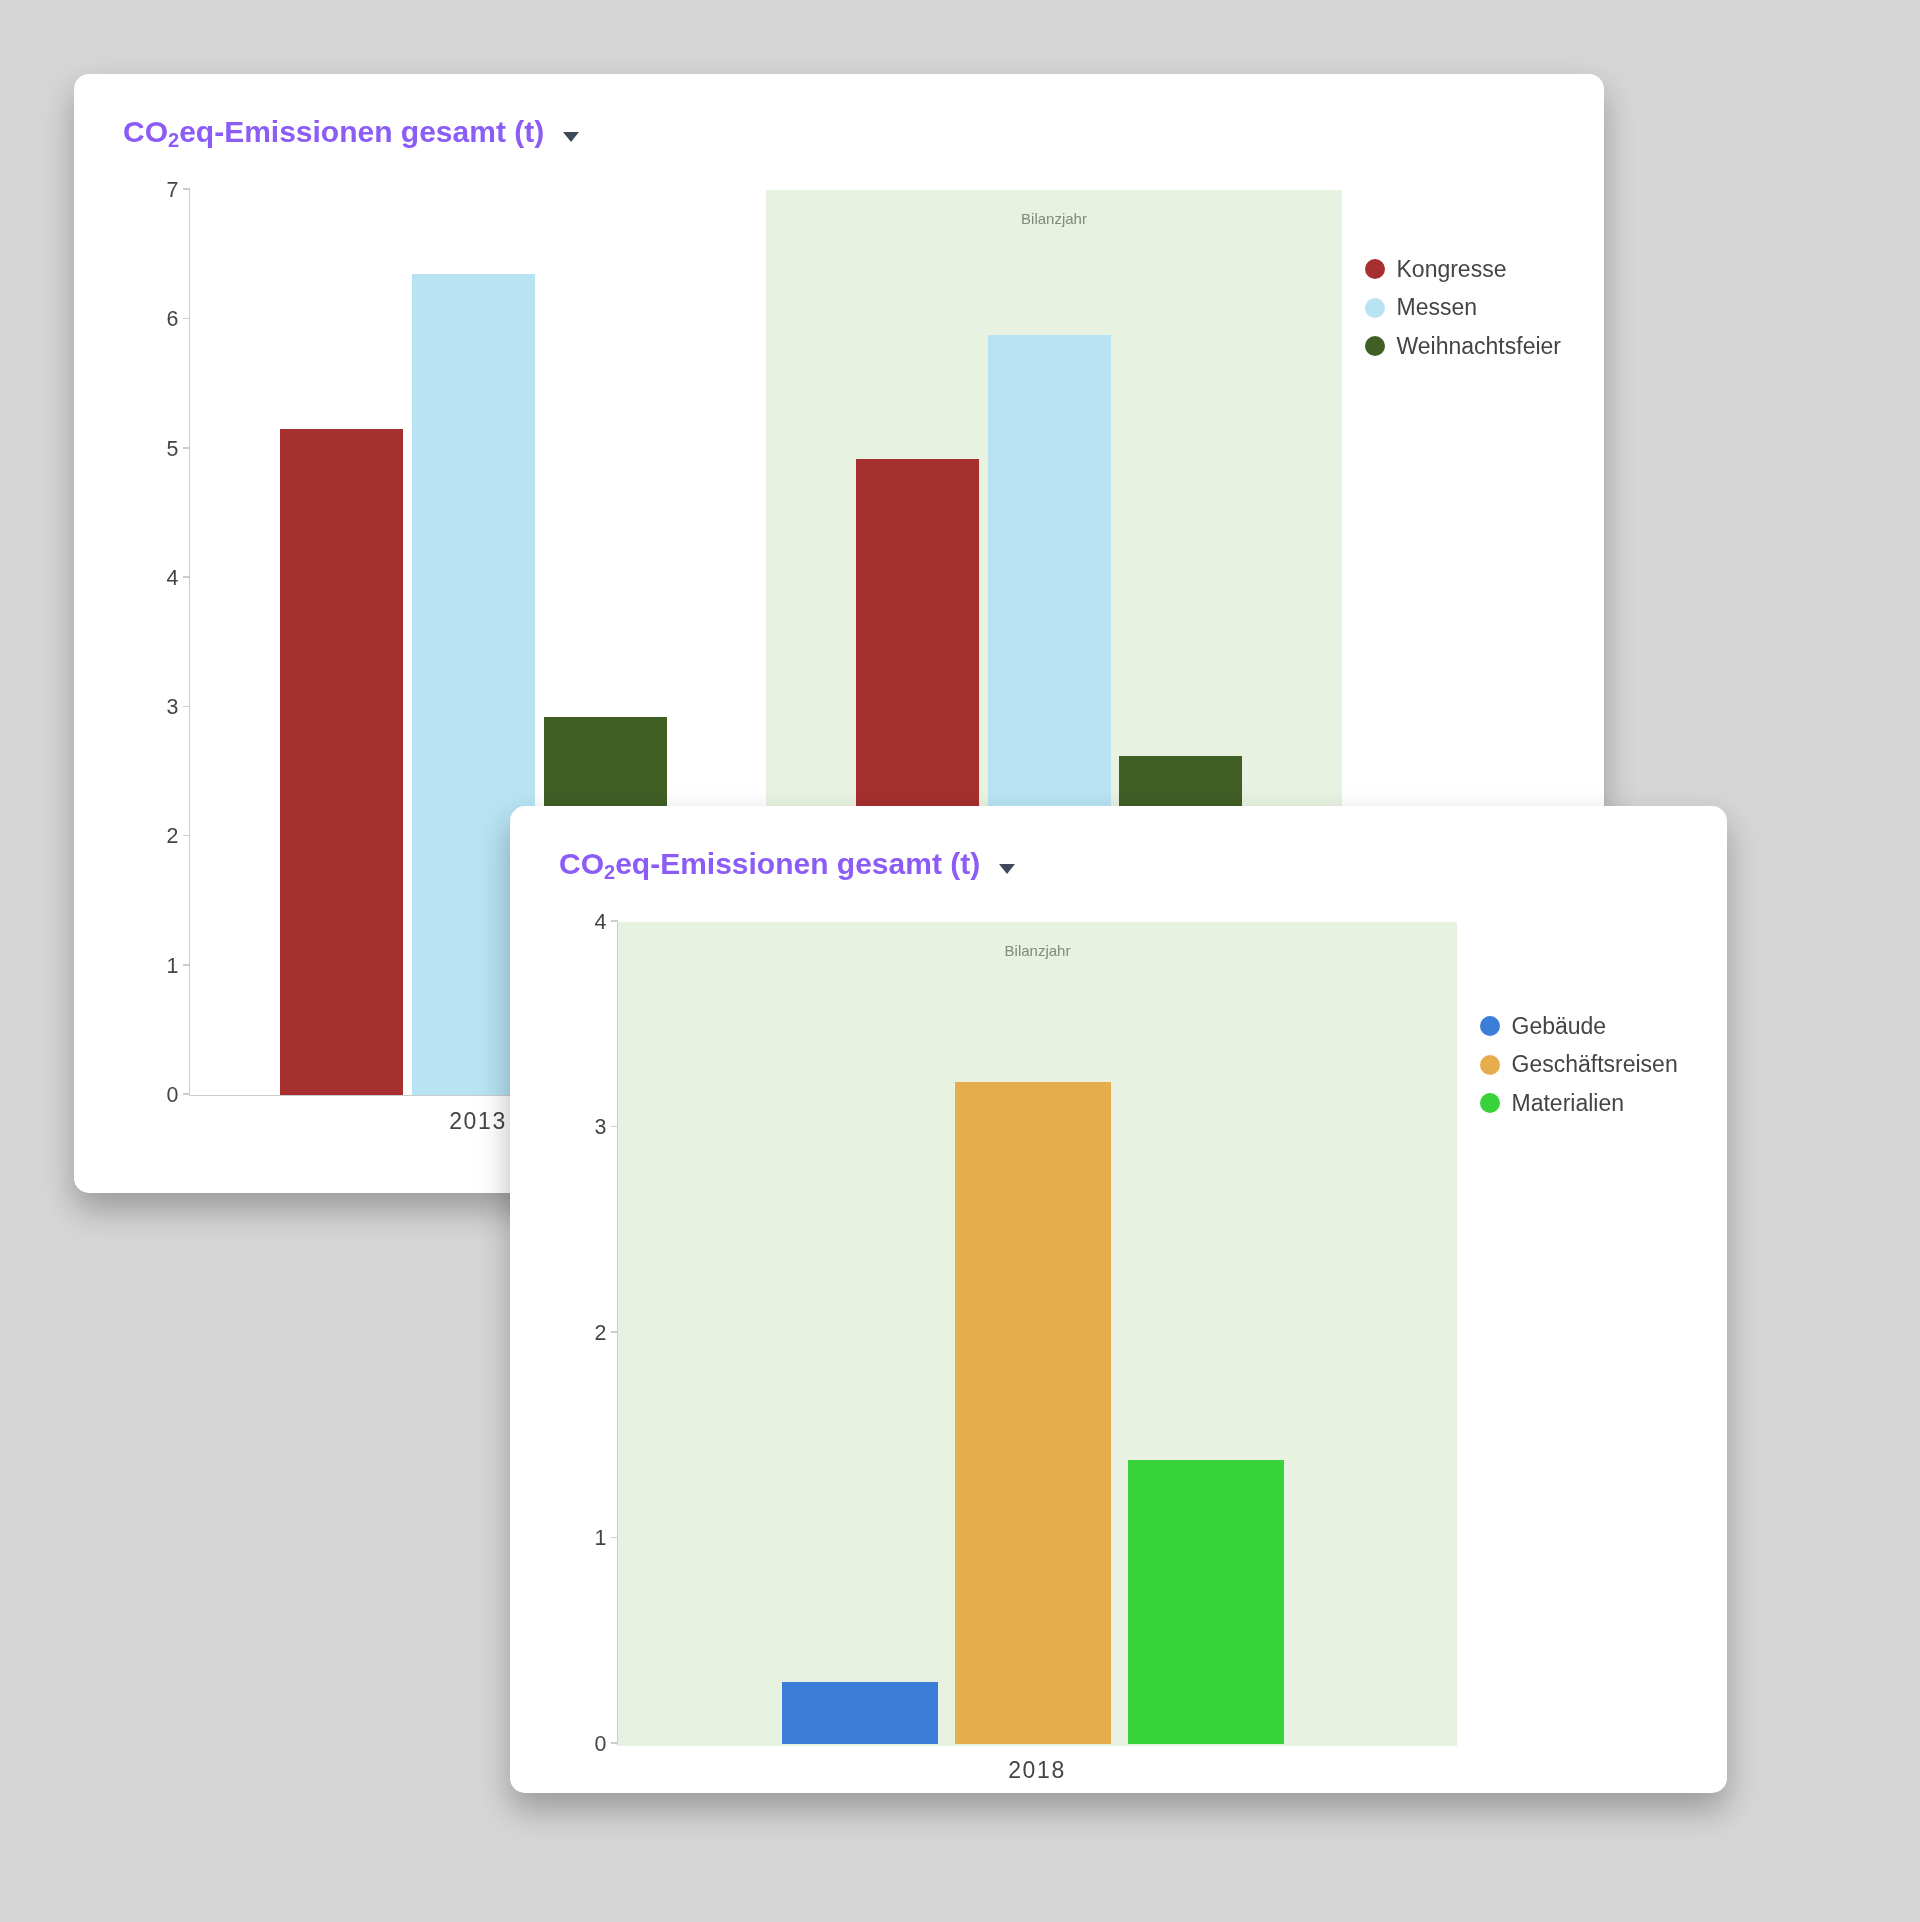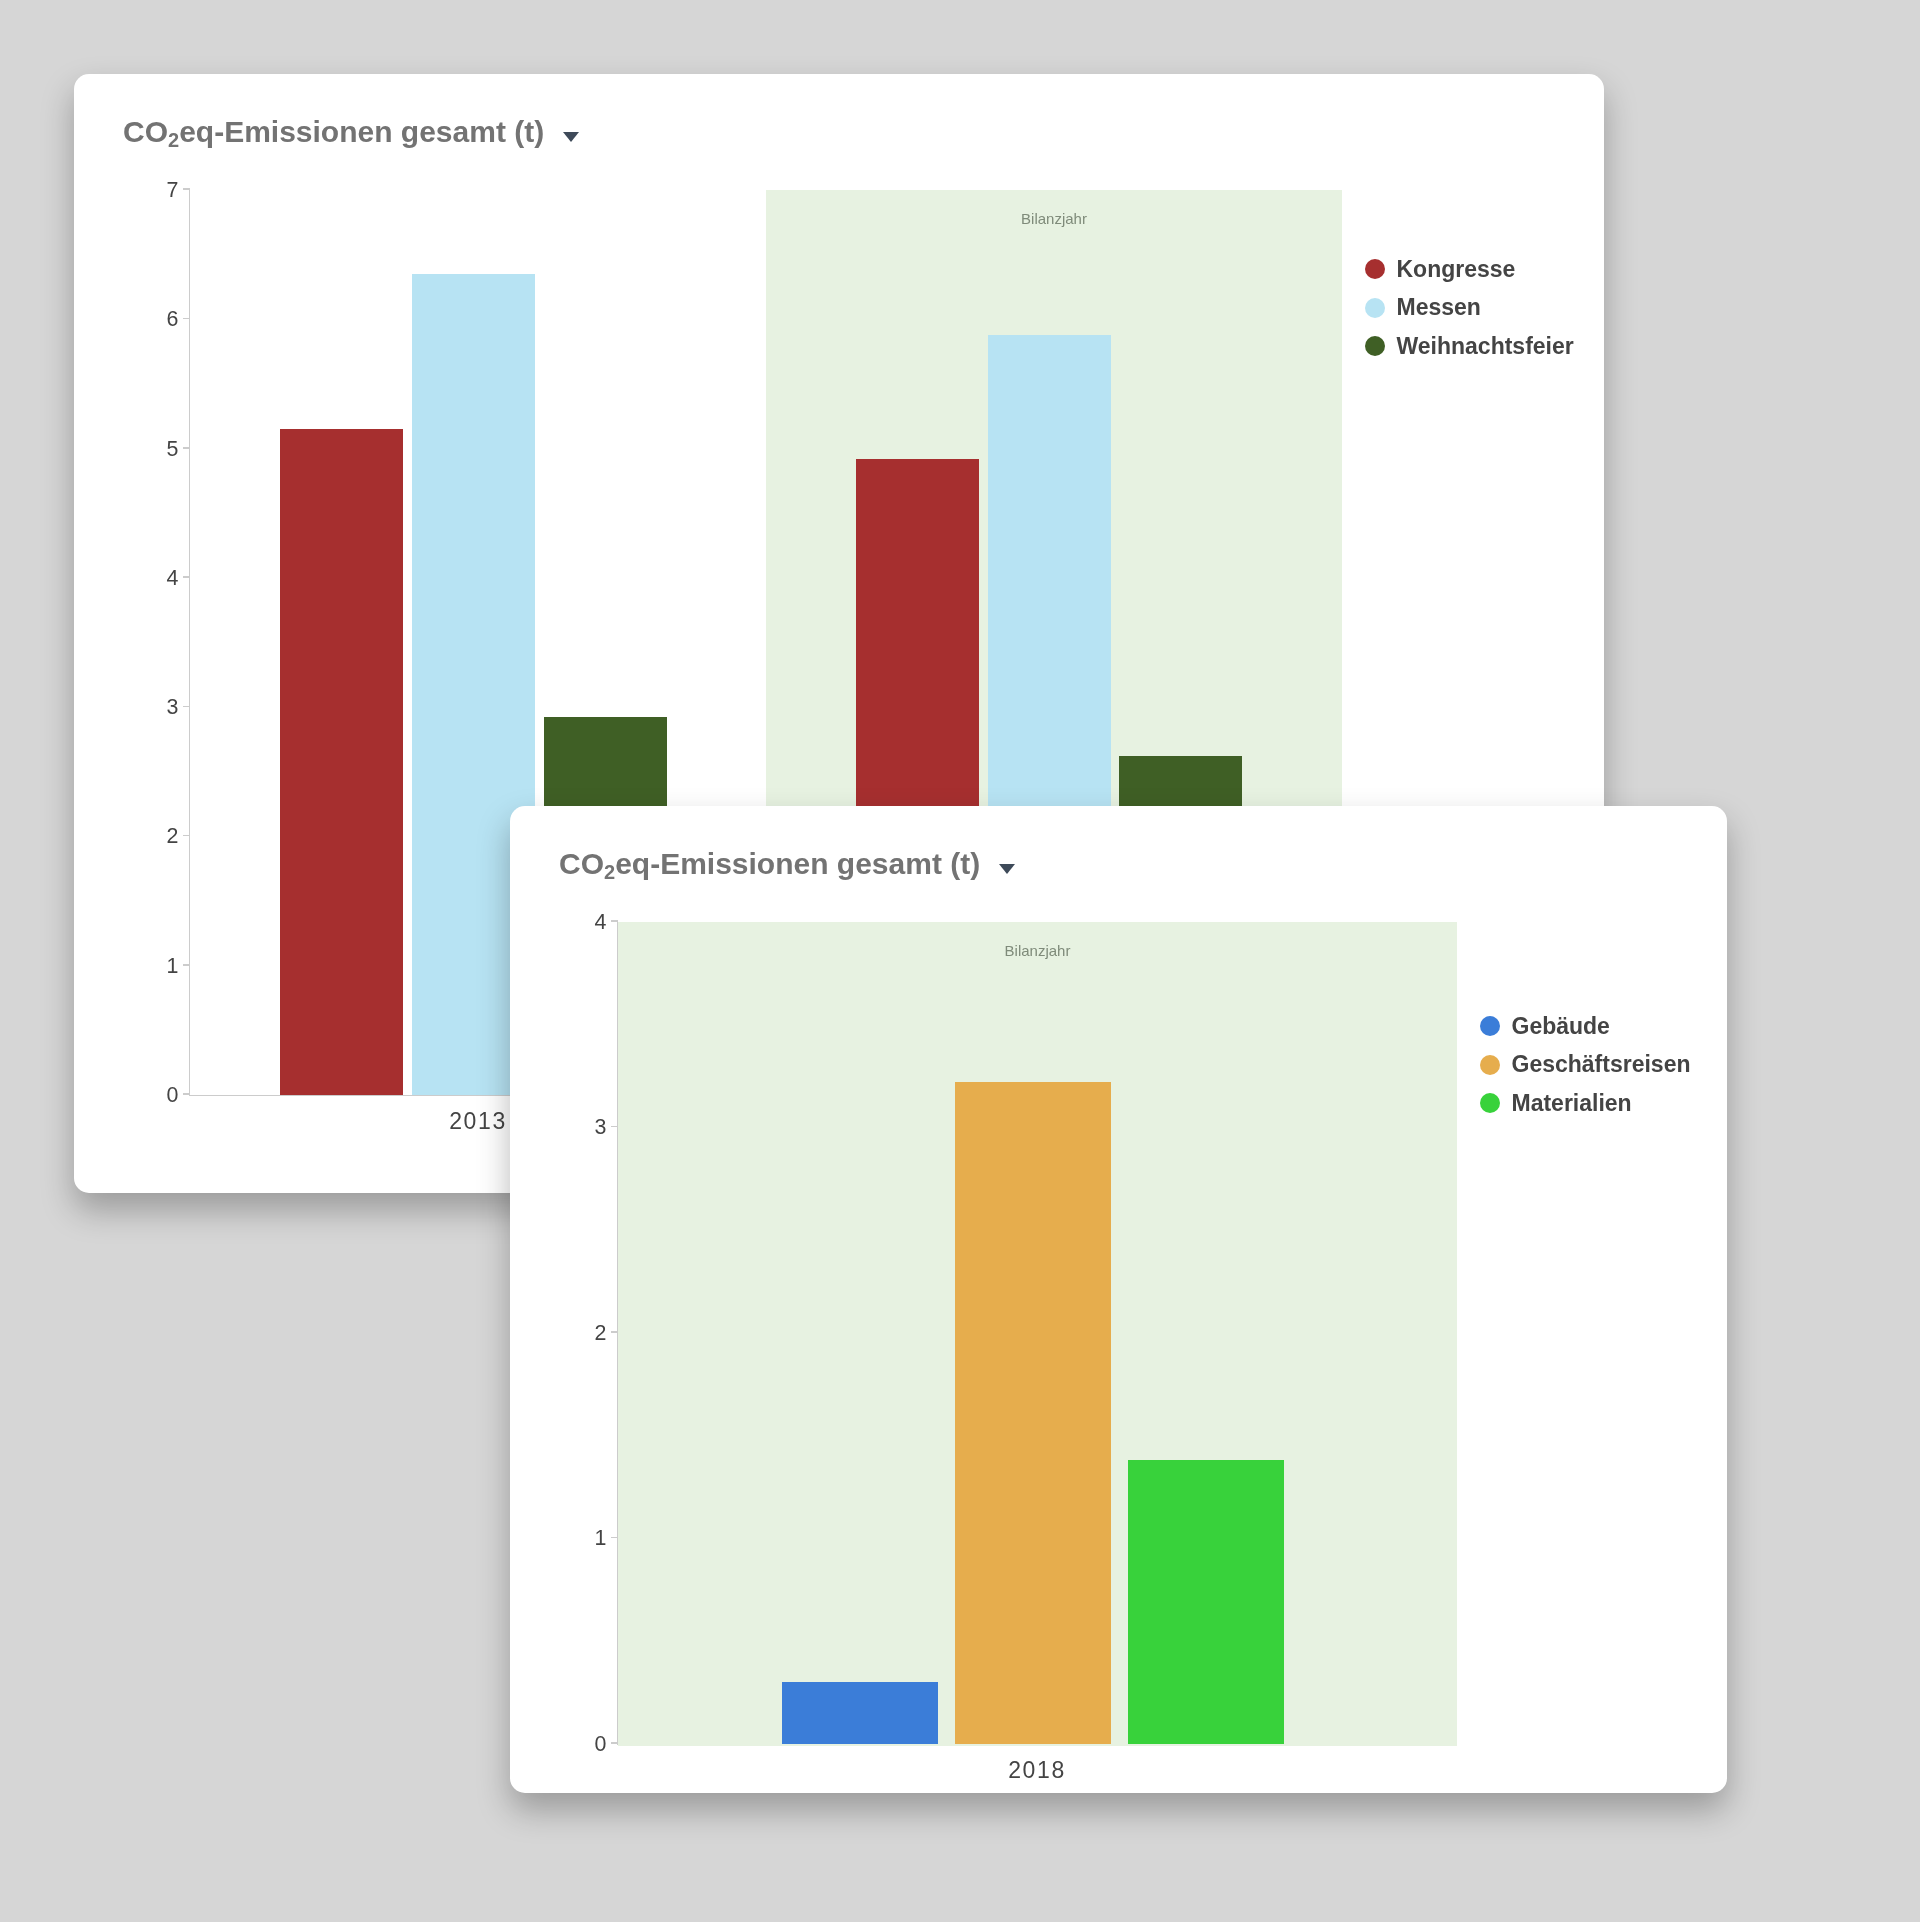--- a/index.html
+++ b/index.html
@@ -30,21 +30,21 @@
     left: 510px;
     width: 1217px;
     height: 987px;
   }
   .card-header {
     padding: 41px 49px 8.2px 49px;
     display: flex;
     align-items: center;
   }
   .card-title {
-    color: #737373;
+    color: #8b5cf6;
     font-size: 30px;
     font-weight: 600;
   }
   .card-title sub {
     font-size: 20px;
     vertical-align: baseline;
     position: relative;
     top: 5px;
   }
   .caret {
@@ -105,21 +105,20 @@
     position: absolute;
     top: 100%;
     padding-top: 13px;
     color: #444;
     font-size: 23px;
     letter-spacing: 1.6px;
     transform: translateX(-50%);
   }
   .legend {
     position: absolute;
-    font-weight: bold;
   }
   .legend-item {
     display: flex;
     align-items: center;
     margin-bottom: 11.5px;
   }
   .legend-dot {
     width: 20px;
     height: 20px;
     border-radius: 50%;

